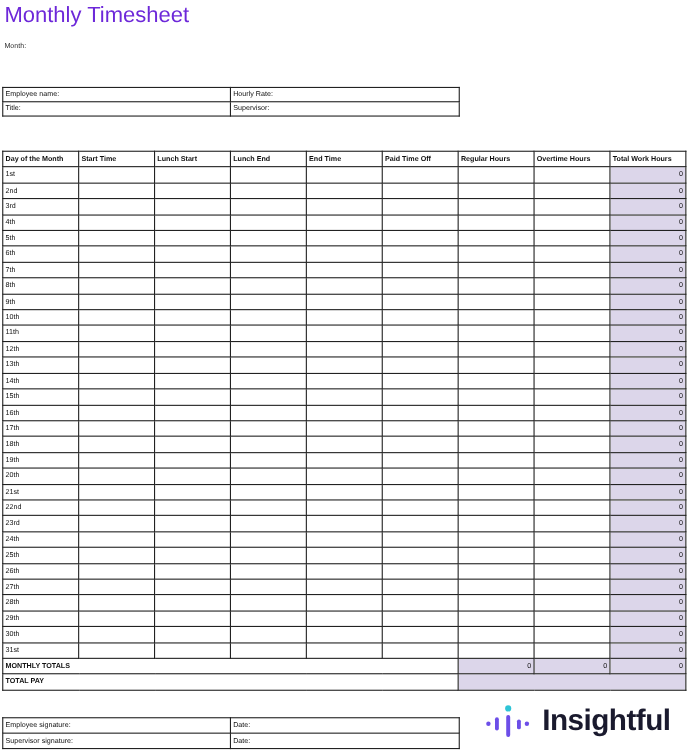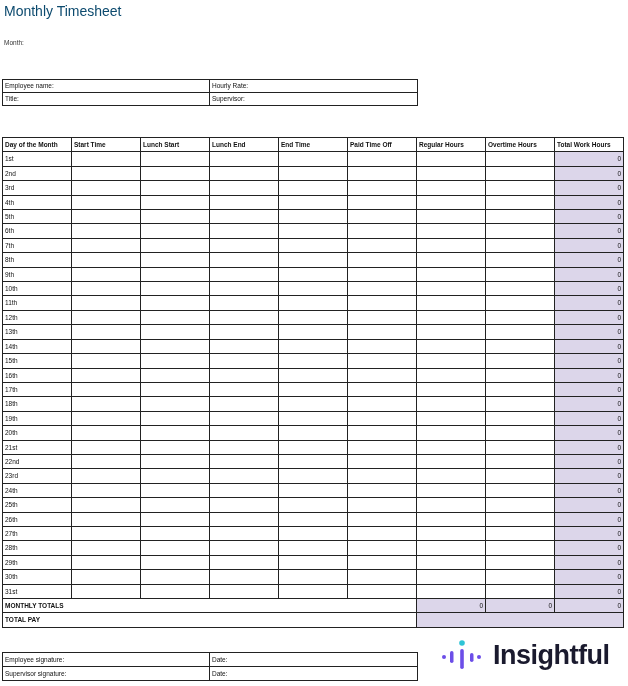--- a/index.html
+++ b/index.html
@@ -1,30 +1,30 @@
 <!DOCTYPE html>
 <html><head>
 <meta charset="utf-8">
 <style>
   html,body{margin:0;padding:0;background:#fff;}
   body{width:628px;height:686px;position:relative;font-family:"Liberation Sans",sans-serif;color:#111;overflow:hidden;}
-  .title{position:absolute;left:4px;top:3px;font-size:14px;color:#0c4a6e;}
+  .title{position:absolute;left:4px;top:3px;font-size:20px;color:#6d28d9;}
   .month{position:absolute;left:4px;top:39px;font-size:6.5px;color:#333;}
   table{border-collapse:collapse;position:absolute;table-layout:fixed;}
   td,th{border:1px solid #222;font-size:6.5px;padding:0 2px;height:13px;line-height:13px;overflow:hidden;white-space:nowrap;text-align:left;}
   th{font-weight:bold;}
   .info{left:2px;top:79px;width:415px;}
   .info td{height:12px;line-height:12px;}
   .main{left:2px;top:137px;width:621px;}
   .main td,.main th{height:13.4px;line-height:13.4px;}
   .shade{background:#dcd6ea;text-align:right;}
   .bold{font-weight:bold;}
   .sig{left:2px;top:652px;width:415px;}
   .sig td{height:13px;line-height:13px;}
-  .logo{position:absolute;left:441px;top:640px;display:flex;}
+  .logo{position:absolute;left:441px;top:640px;display:flex;align-items:center;}
   .logo-text{font-size:27px;font-weight:bold;color:#1a1a2e;margin-left:6px;letter-spacing:-0.5px;}
 </style>
 </head>
 <body>
 
 <div class="title">Monthly Timesheet</div>
 <div class="month">Month:</div>
 
 <table class="info">
   <colgroup>

